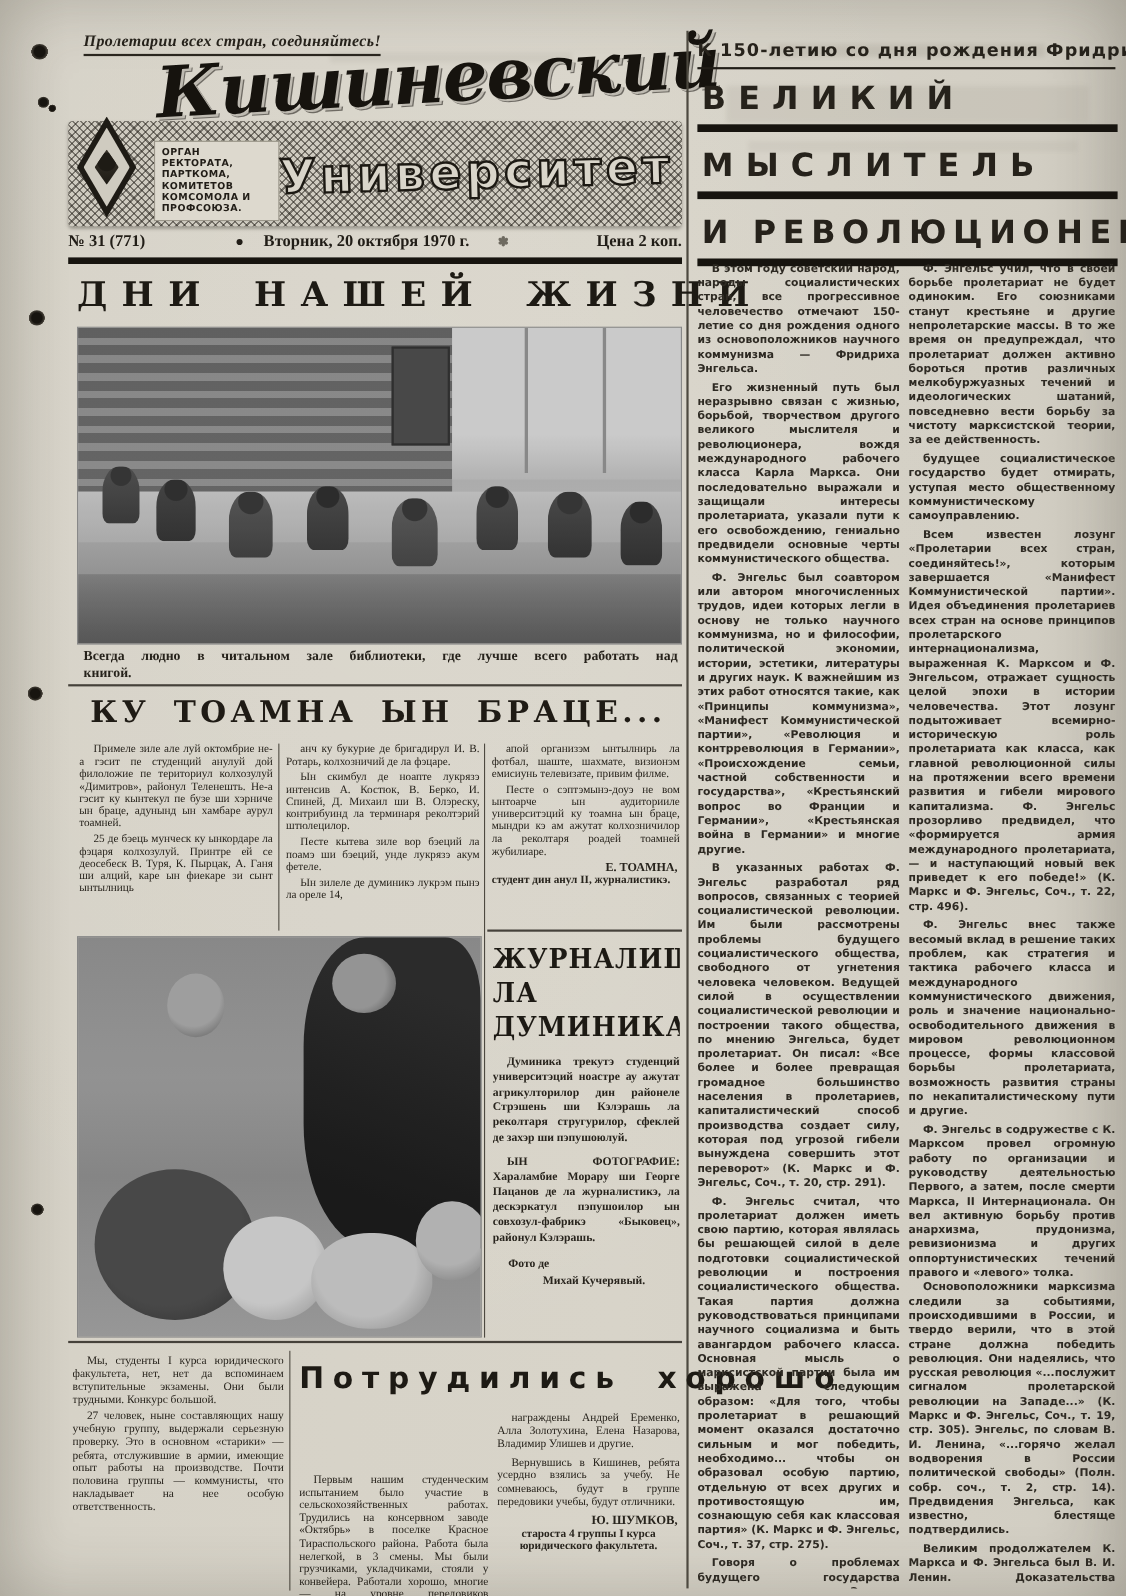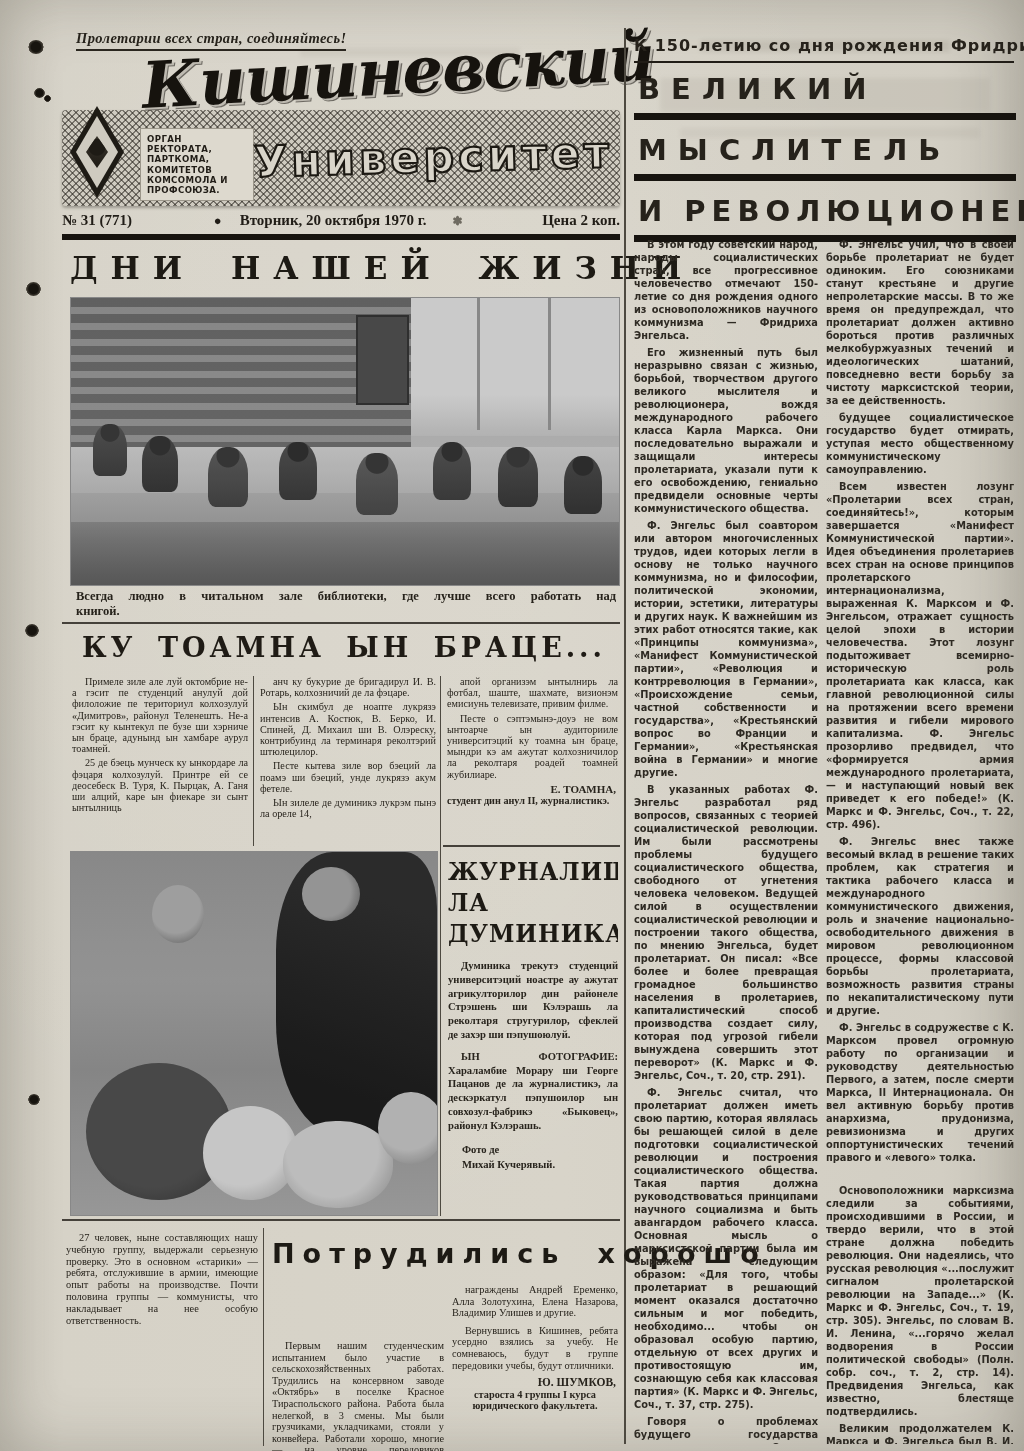--- a/index.html
+++ b/index.html
@@ -194,26 +194,27 @@
     <div class="jur-hl">
       <div>ЖУРНАЛИШТИЙ</div>
       <div>ЛА</div>
       <div>ДУМИНИКАЛ</div>
     </div>
     <div class="body-serif-b" style="margin-top:10px;">
         <p class="para" style="margin-bottom:8px;">Думиника трекутэ студенций университэций ноастре ау ажутат агрикулторилор дин районеле Стрэшень ши Кэлэрашь ла реколтаря стругурилор, сфеклей де захэр ши пэпушоюлуй.</p>
         <p class="para" style="margin-bottom:8px;">ЫН ФОТОГРАФИЕ: Хараламбие Морару ши Георге Пацанов де ла журналистикэ, ла дескэркатул пэпушоилор ын совхозул-фабрикэ «Быковец», районул Кэлэрашь.</p>
       </div>
     <p class="body-serif-b" style="margin:10px 0 0 14px;">Фото де</p>
-    <p class="body-serif-b" style="margin:2px 0 0 14px;">Михай Кучерявый.</p>
+    <p class="body-serif-b" style="margin:2px 0 0 14px;text-align:center;">Михай Кучерявый.</p>
   </div>
 
   <div class="abs hrule" style="left:62px;top:1219px;width:558px;"></div>
 
   <div class="col body-serif" style="left:66px;top:1232px;width:192px;height:212px;font-size:10.4px;line-height:11.8px;">
+      <p class="para">Мы, студенты I курса юридического факультета, нет, нет да вспоминаем вступительные экзамены. Они были трудными. Конкурс большой.</p>
       <p class="para">27 человек, ныне составляющих нашу учебную группу, выдержали серьезную проверку. Это в основном «старики» — ребята, отслужившие в армии, имеющие опыт работы на производстве. Почти половина группы — коммунисты, что накладывает на нее особую ответственность.</p>
     </div>
   <div class="abs vrule" style="left:263px;top:1228px;height:218px;width:1px;"></div>
 
   <div class="abs pot-hl" style="left:272px;top:1238px;width:346px;">Потрудились хорошо</div>
 
   <div class="col body-serif" style="left:272px;top:1340px;width:172px;height:162px;font-size:10.3px;line-height:11.6px;">
       <p class="para">Первым нашим студенческим испытанием было участие в сельскохозяйственных работах. Трудились на консервном заводе «Октябрь» в поселке Красное Тираспольского района. Работа была нелегкой, в 3 смены. Мы были грузчиками, укладчиками, стояли у конвейера. Работали хорошо, многие — на уровне передовиков производства. Почетными грамотами</p>
     </div>
   <div class="col body-serif" style="left:452px;top:1284px;width:166px;height:162px;font-size:10.3px;line-height:11.6px;">
@@ -232,20 +233,20 @@
       <p class="para" style="margin-bottom:4px;">В указанных работах Ф. Энгельс разработал ряд вопросов, связанных с теорией социалистической революции. Им были рассмотрены проблемы будущего социалистического общества, свободного от угнетения человека человеком. Ведущей силой в осуществлении социалистической революции и построении такого общества, по мнению Энгельса, будет пролетариат. Он писал: «Все более и более превращая громадное большинство населения в пролетариев, капиталистический способ производства создает силу, которая под угрозой гибели вынуждена совершить этот переворот» (К. Маркс и Ф. Энгельс, Соч., т. 20, стр. 291).</p>
       <p class="para" style="margin-bottom:4px;">Ф. Энгельс считал, что пролетариат должен иметь свою партию, которая являлась бы решающей силой в деле подготовки социалистической революции и построения социалистического общества. Такая партия должна руководствоваться принципами научного социализма и быть авангардом рабочего класса. Основная мысль о марксистской партии была им выражена следующим образом: «Для того, чтобы пролетариат в решающий момент оказался достаточно сильным и мог победить, необходимо... чтобы он образовал особую партию, отдельную от всех других и противостоящую им, сознающую себя как классовая партия» (К. Маркс и Ф. Энгельс, Соч., т. 37, стр. 275).</p>
       <p class="para" style="margin-bottom:4px;">Говоря о проблемах будущего государства трудящихся, Энгельс подчеркивал, что без такого политического и экономического правового инструмента, пролетариат не сможет отстоять свои завоевания, построить социализм и коммунизм. Непосредственная цель социалистической революции состоит, согласно его теоретическим выводам, в уничтожении буржуазного государства и создании системы власти пролетариата, организованного в государственный класс. Ф. Энгельс предвидел, что</p>
     </div>
   <div class="col body-sans" style="left:826px;top:238px;width:188px;height:1206px;">
     <div>
         <p class="para" style="margin-bottom:4px;">Ф. Энгельс учил, что в своей борьбе пролетариат не будет одиноким. Его союзниками станут крестьяне и другие непролетарские массы. В то же время он предупреждал, что пролетариат должен активно бороться против различных мелкобуржуазных течений и идеологических шатаний, повседневно вести борьбу за чистоту марксистской теории, за ее действенность.</p>
         <p class="para" style="margin-bottom:4px;">будущее социалистическое государство будет отмирать, уступая место общественному коммунистическому самоуправлению.</p>
         <p class="para" style="margin-bottom:4px;">Всем известен лозунг «Пролетарии всех стран, соединяйтесь!», которым завершается «Манифест Коммунистической партии». Идея объединения пролетариев всех стран на основе принципов пролетарского интернационализма, выраженная К. Марксом и Ф. Энгельсом, отражает сущность целой эпохи в истории человечества. Этот лозунг подытоживает всемирно-историческую роль пролетариата как класса, как главной революционной силы на протяжении всего времени развития и гибели мирового капитализма. Ф. Энгельс прозорливо предвидел, что «формируется армия международного пролетариата, — и наступающий новый век приведет к его победе!» (К. Маркс и Ф. Энгельс, Соч., т. 22, стр. 496).</p>
         <p class="para" style="margin-bottom:4px;">Ф. Энгельс внес также весомый вклад в решение таких проблем, как стратегия и тактика рабочего класса и международного коммунистического движения, роль и значение национально-освободительного движения в мировом революционном процессе, формы классовой борьбы пролетариата, возможность развития страны по некапиталистическому пути и другие.</p>
-        <p class="para" style="margin-bottom:20px;">Ф. Энгельс в содружестве с К. Марксом провел огромную работу по организации и руководству деятельностью Первого, а затем, после смерти Маркса, II Интернационала. Он вел активную борьбу против анархизма, прудонизма, ревизионизма и других оппортунистических течений правого и «левого» толка.</p>
+        <p class="para" style="margin-bottom:0;">Ф. Энгельс в содружестве с К. Марксом провел огромную работу по организации и руководству деятельностью Первого, а затем, после смерти Маркса, II Интернационала. Он вел активную борьбу против анархизма, прудонизма, ревизионизма и других оппортунистических течений правого и «левого» толка.</p>
         <p class="para" style="margin-bottom:4px;">Основоположники марксизма следили за событиями, происходившими в России, и твердо верили, что в этой стране должна победить революция. Они надеялись, что русская революция «...послужит сигналом пролетарской революции на Западе...» (К. Маркс и Ф. Энгельс, Соч., т. 19, стр. 305). Энгельс, по словам В. И. Ленина, «...горячо желал водворения в России политической свободы» (Полн. собр. соч., т. 2, стр. 14). Предвидения Энгельса, как известно, блестяще подтвердились.</p>
         <p class="para" style="margin-bottom:4px;">Великим продолжателем К. Маркса и Ф. Энгельса был В. И. Ленин. Доказательства торжества марксистско-ленинской теории — победа социалистической революции в нашей стране, успехи мирового коммунистического, рабочего и национально-освободительного движения, создание мировой системы социализма. Она — негасимый маяк для трудящихся всего мира, борющихся против империализма.</p>
       </div>
 
   </div>
 
 </div>
 
 </body></html>

